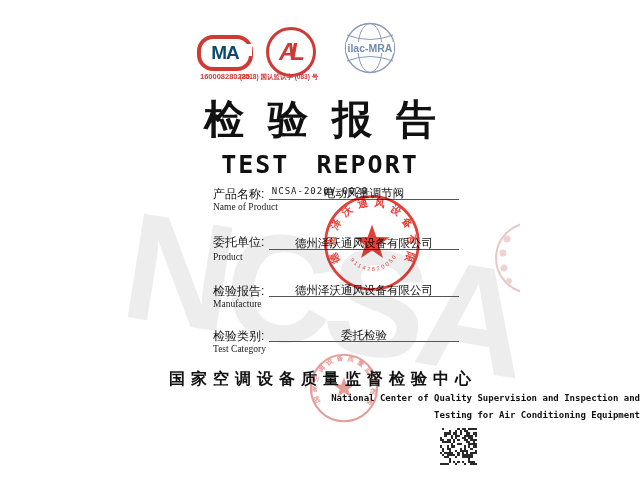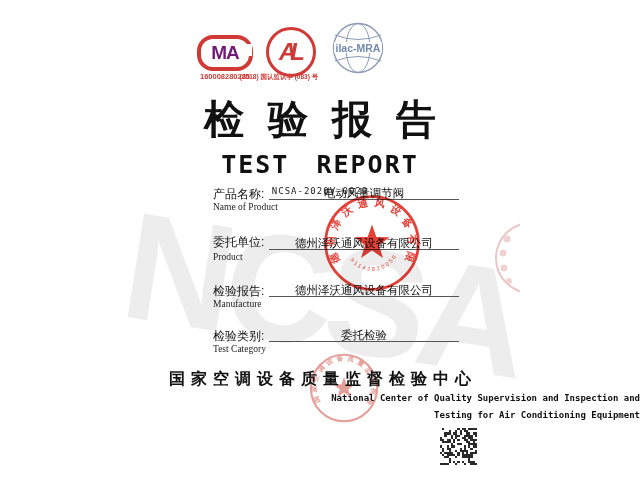--- a/index.html
+++ b/index.html
@@ -6,31 +6,31 @@
   .canvas{position:relative;width:640px;height:480px;background:#ffffff;overflow:hidden;
           font-family:"Liberation Sans",sans-serif;color:#1a1a1a;}
   
   .watermark{position:absolute;left:138px;top:188px;font-size:152px;font-weight:bold;
              color:#ededed;letter-spacing:-8px;line-height:1;transform:rotate(9deg);
              transform-origin:left top;z-index:1;user-select:none;}
   .layer{position:absolute;z-index:2;}
   
   .cma-box{position:absolute;left:197px;top:35px;width:48px;height:28px;border:4px solid #cf3a36;
            border-radius:16px;display:flex;align-items:center;justify-content:center;}
-  .cma-box span{font-size:19px;font-weight:bold;color:#701a75;letter-spacing:-1px;}
+  .cma-box span{font-size:19px;font-weight:bold;color:#0c4a6e;letter-spacing:-1px;}
   .cma-notch{position:absolute;left:245px;top:44px;width:7px;height:12px;background:#fff;}
   .cma-number{position:absolute;left:190px;top:72px;width:70px;text-align:center;
               font-size:7.5px;color:#cf3a36;font-weight:bold;}
   .cal-circle{position:absolute;left:266px;top:27px;width:44px;height:44px;border:3.5px solid #cf3a36;
               border-radius:50%;display:flex;align-items:center;justify-content:center;}
   .cal-circle span{font-size:24px;font-weight:bold;font-style:italic;color:#cf3a36;letter-spacing:-6px;
                    padding-right:4px;text-align:right;}
   .cal-caption{position:absolute;left:228px;top:73px;width:102px;text-align:center;
                font-size:6.5px;color:#cf3a36;font-weight:bold;white-space:nowrap;}
-  .ilac{position:absolute;left:332px;top:22px;}
+  .ilac{position:absolute;left:344px;top:22px;}
   .cnas{position:absolute;left:383px;top:30px;}
   .accred{position:absolute;left:452px;top:25px;font-size:7.5px;font-weight:bold;color:#111;
           line-height:9.5px;}
   
   .title-zh{position:absolute;left:0;right:0;top:92px;text-align:center;font-size:40px;
             font-weight:bold;letter-spacing:24px;text-indent:24px;color:#111;}
   .title-en{position:absolute;left:0;right:0;top:150px;text-align:center;font-size:25px;
             font-weight:bold;font-family:"DejaVu Sans Mono",monospace;letter-spacing:2px;
             word-spacing:10px;color:#111;}
   .report-no{position:absolute;left:0;right:0;top:186px;text-align:center;font-size:9px;

